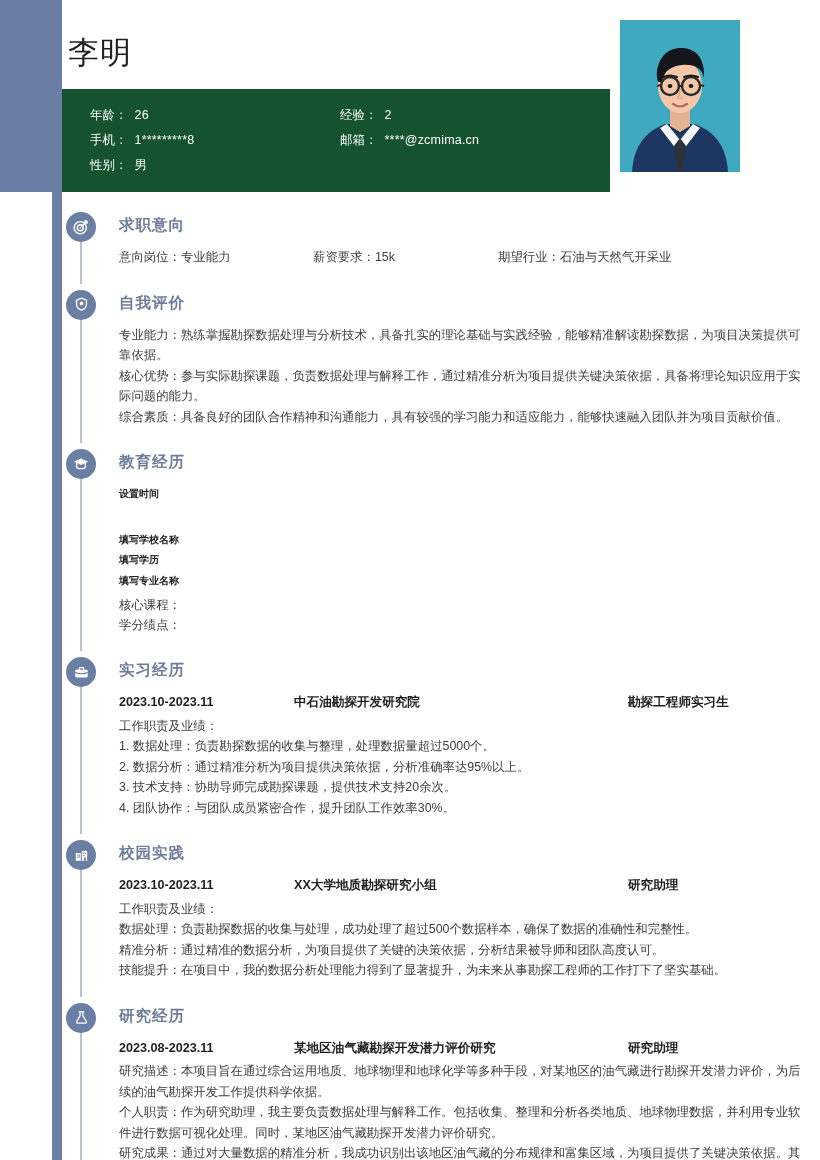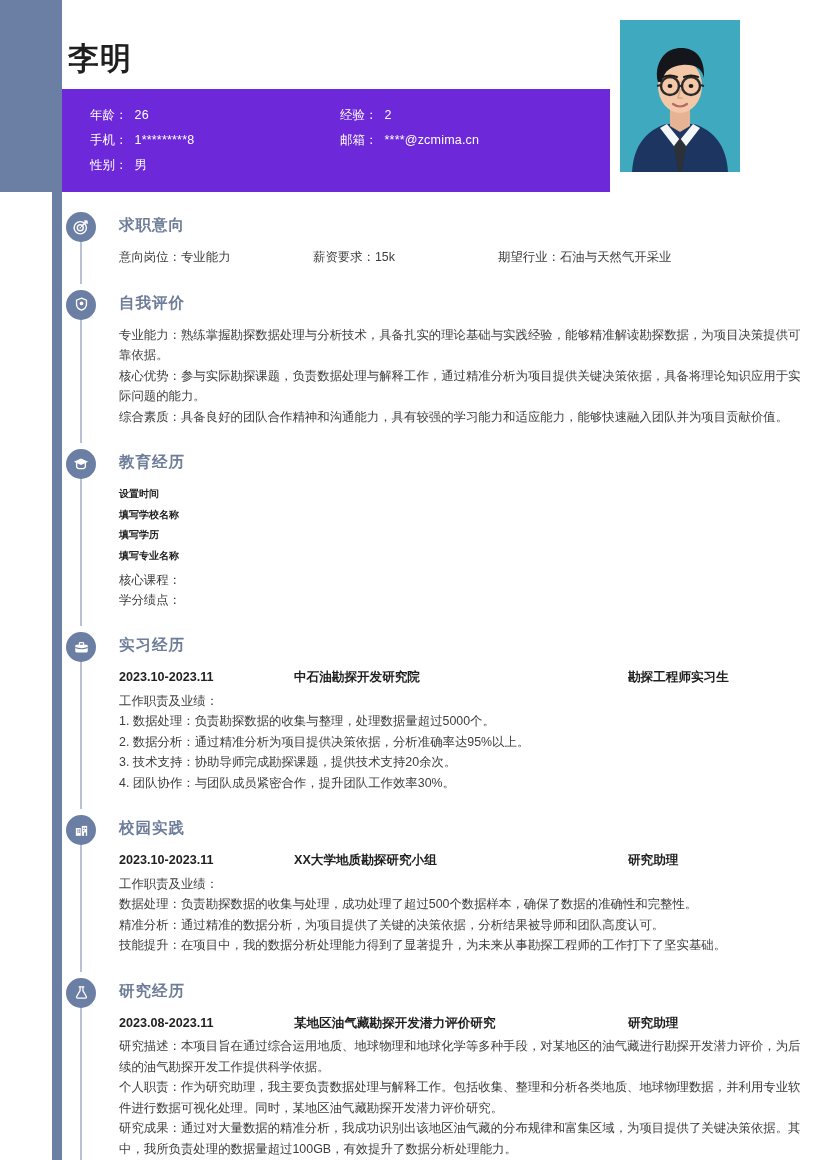--- a/index.html
+++ b/index.html
@@ -30,31 +30,31 @@
   }
 
   
   .header {
     position: absolute;
     left: 62px; top: 0;
     width: 758px; height: 192px;
   }
   .name {
     position: absolute;
-    left: 6px; top: 38px;
+    left: 6px; top: 32px;
     font-size: 31px;
-    font-weight: bold;
+    font-weight: normal;
     color: #1f1f1f;
     letter-spacing: 1px;
   }
   .info-band {
     position: absolute;
     left: 0; top: 89px;
     width: 548px; height: 103px;
-    background: #6d28d9;
+    background: #14532d;
   }
   .info-grid {
     position: absolute;
     left: 28px; top: 14px;
     width: 500px;
     display: grid;
     grid-template-columns: 250px 250px;
     grid-auto-rows: 25px;
     align-items: center;
   }
@@ -138,21 +138,21 @@
   .edu-head {
     display: flex;
     font-size: 10px;
     font-weight: bold;
     color: #232323;
     margin-bottom: 4px;
     flex-direction: column;
   }
   .edu-head .col { white-space: nowrap; }
   .edu-head .col1 { width: 195px; }
-  .edu-head .col2 { width: 190px; }
+  .edu-head .col2 { width: 190px; margin-top: 25px; }
   .edu-head .col3 { width: 125px; }
   .edu-sub { font-size: 12.4px; line-height: 20px; color: #3c3c3c; }
 
   
   .exp-head {
     display: flex;
     font-size: 12.6px;
     font-weight: bold;
     color: #1f1f1f;
     margin-bottom: 3px;

